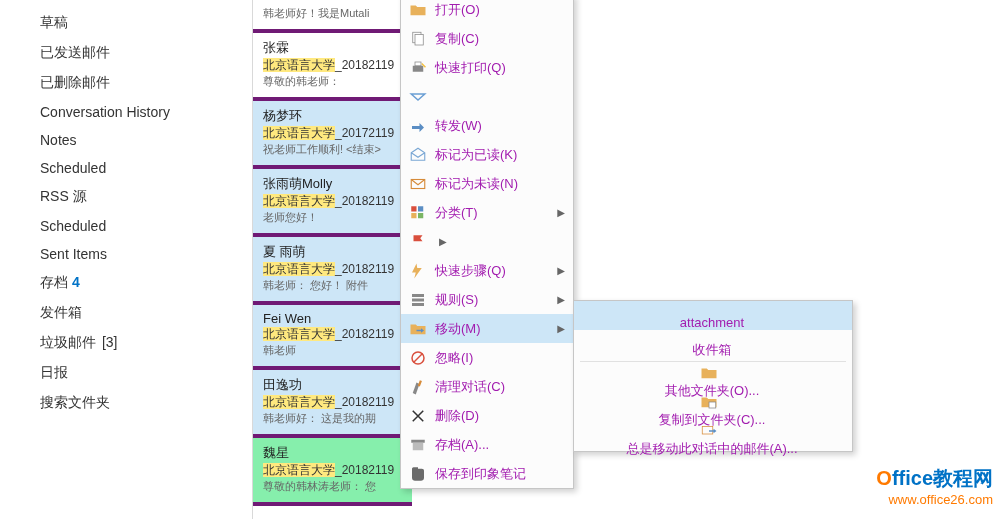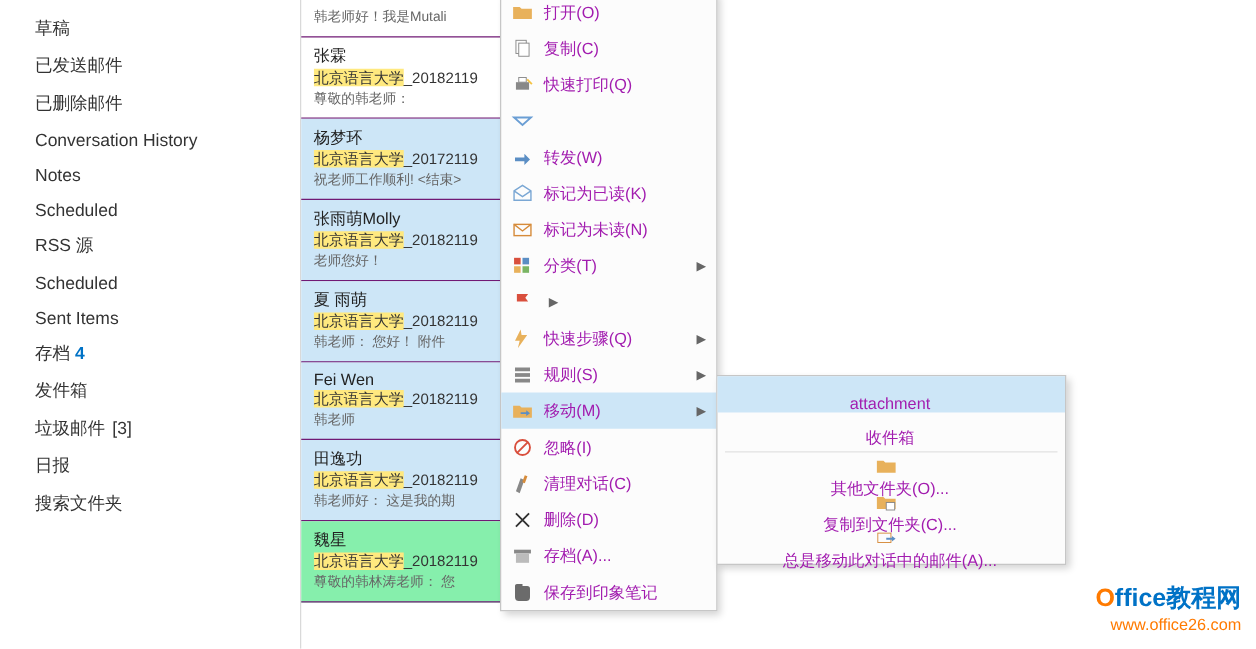--- a/index.html
+++ b/index.html
@@ -1,23 +1,23 @@
 <!DOCTYPE html>
 <html><head>
   <meta charset="utf-8">
   <style>
     * { margin: 0; padding: 0; box-sizing: border-box; }
     body { font-family: "Microsoft YaHei", "Segoe UI", sans-serif; font-size: 13px; background: #fff; width: 1005px; height: 519px; overflow: hidden; position: relative; }
-    .layout { display: flex; height: 100%; }
+    .layout { display: flex; height: 100%; margin-left: 12px; }
     .sidebar { width: 240px; padding: 8px 0 0 28px; background: #fff; }
     .sidebar-item { padding: 6px 0; font-size: 14px; color: #333; cursor: pointer; }
     .sidebar-item .count { color: #0072c6; font-weight: bold; margin-left: 4px; }
     .sidebar-item .count-gray { color: #333; margin-left: 2px; }
     .msglist { width: 160px; background: #fff; border-left: 1px solid #d9d9d9; }
-    .msg { padding: 6px 8px 8px 10px; border-bottom: 1px solid #701a75; }
+    .msg { padding: 6px 8px 8px 10px; border-bottom: 4px solid #701a75; }
     .msg.selected { background: #cde6f7; }
     .msg.ctx { background: #86efac; }
     .msg-from { font-size: 13px; color: #222; }
     .msg-subj { font-size: 12px; color: #333; white-space: nowrap; overflow: hidden; text-overflow: clip; }
     .msg-subj .hl { background: #ffe97f; }
     .msg-prev { font-size: 11px; color: #666; white-space: nowrap; overflow: hidden; }
     .reading { flex: 1; padding: 0 12px; background: #fff; position: relative; }
     .attach-row { display: flex; align-items: center; gap: 8px; padding: 4px 0; }
     .word-icon { width: 28px; height: 28px; background: #2b579a; color: #fff; display: flex; align-items: center; justify-content: center; font-weight: bold; border-radius: 2px; font-size: 13px; }
     .attach-size { font-size: 12px; color: #666; }

